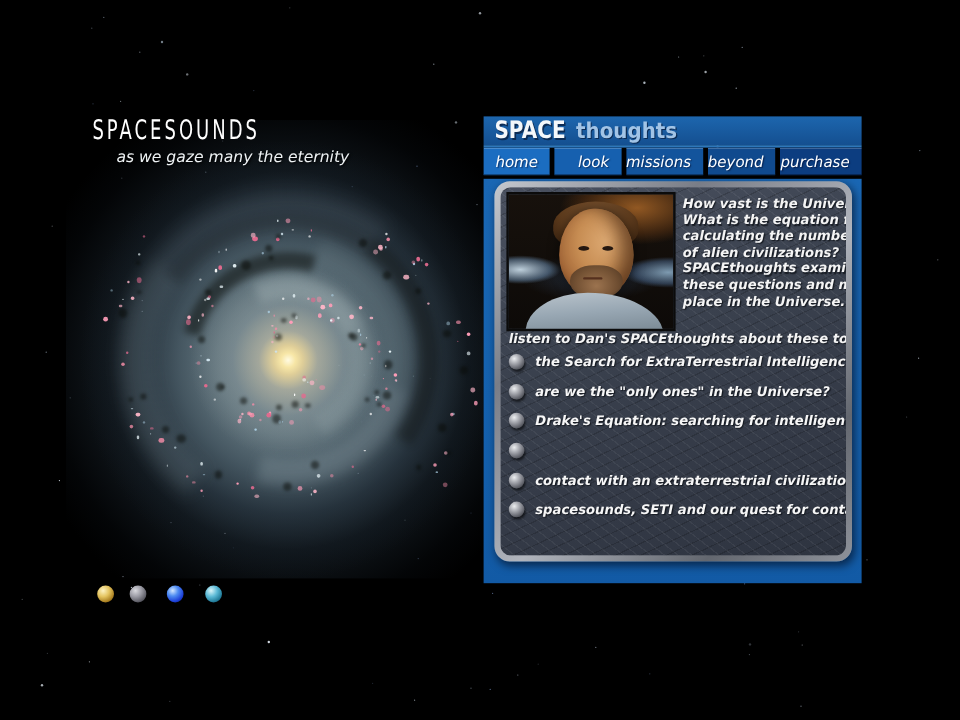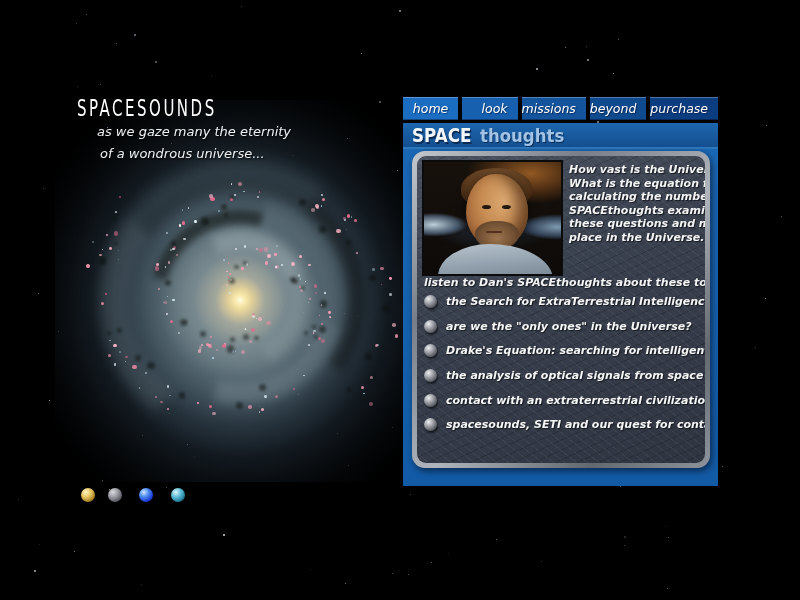--- a/index.html
+++ b/index.html
@@ -453,70 +453,70 @@
         <div class="spk" style="left: 237.4px; top: 178.1px; width: 5.6px; height: 5.6px; background: rgba(8, 10, 6, 0.5); filter: blur(1.5px);"></div>
         <div class="spk" style="left: 168.6px; top: 113px; width: 4.3px; height: 4.3px; background: rgba(8, 10, 6, 0.5); filter: blur(1.5px);"></div>
         <div class="spk" style="left: 204.1px; top: 283.9px; width: 7.1px; height: 7.1px; background: rgba(8, 10, 6, 0.5); filter: blur(1.5px);"></div>
       </div>
   </div>
 
   <div id="logo">SPACESOUNDS</div>
 
   <div id="tagline">
     <div class="tl2">as we gaze many the eternity</div>
-    <div class="tl3">of a wondrous universe...</div>
   </div>
 
   <span class="ball b1"></span>
   <span class="ball b2"></span>
   <span class="ball b3"></span>
   <span class="ball b4"></span>
 
   <div id="panel">
+    <div id="hdr">
+      <span class="hdr-space">SPACE</span>
+      <span class="hdr-thoughts">thoughts</span>
+    </div>
+
     <div id="nav">
       <div class="tab" style="background-color: rgb(27, 109, 193);">
           <span>home</span>
         </div>
       <div class="tab" style="background-color: rgb(22, 96, 175);">
           <span>look</span>
         </div>
       <div class="tab" style="background-color: rgb(19, 84, 156);">
           <span>missions</span>
         </div>
       <div class="tab" style="background-color: rgb(16, 74, 142);">
           <span>beyond</span>
         </div>
       <div class="tab" style="background-color: rgb(12, 61, 128);">
           <span>purchase</span>
         </div>
     </div>
 
-    <div id="hdr">
-      <span class="hdr-space">SPACE</span>
-      <span class="hdr-thoughts">thoughts</span>
-    </div>
-
     <div id="pbody">
       <div id="metal">
         <div id="metal-in">
 
           <div id="photo">
             <div class="hair"></div>
             <div class="head"></div>
             <div class="eye eyeL"></div>
             <div class="eye eyeR"></div>
             <div class="beard"></div>
             <div class="mouth"></div>
             <div class="shirt"></div>
           </div>
 
           <div id="intro">
             <div>How vast is the Universe?</div>
             <div>What is the equation for</div>
             <div>calculating the number</div>
+            <div>of alien civilizations?</div>
             <div>SPACEthoughts examines</div>
             <div>these questions and many</div>
             <div>place in the Universe...</div>
           </div>
 
           <div id="listen">listen to Dan's SPACEthoughts about these topics:</div>
 
           <div id="topics">
             <div class="topic">
               <span class="sphere"></span>
@@ -525,21 +525,20 @@
             <div class="topic">
               <span class="sphere"></span>
               <span class="topic-label">are we the "only ones" in the Universe?</span>
             </div>
             <div class="topic">
               <span class="sphere"></span>
               <span class="topic-label">Drake's Equation: searching for intelligent life</span>
             </div>
             <div class="topic">
               <span class="sphere"></span>
-              <span class="topic-label">the analysis of optical signals from space</span>
             </div>
             <div class="topic">
               <span class="sphere"></span>
               <span class="topic-label">contact with an extraterrestrial civilization</span>
             </div>
             <div class="topic">
               <span class="sphere"></span>
               <span class="topic-label">spacesounds, SETI and our quest for contact</span>
             </div>
           </div>

